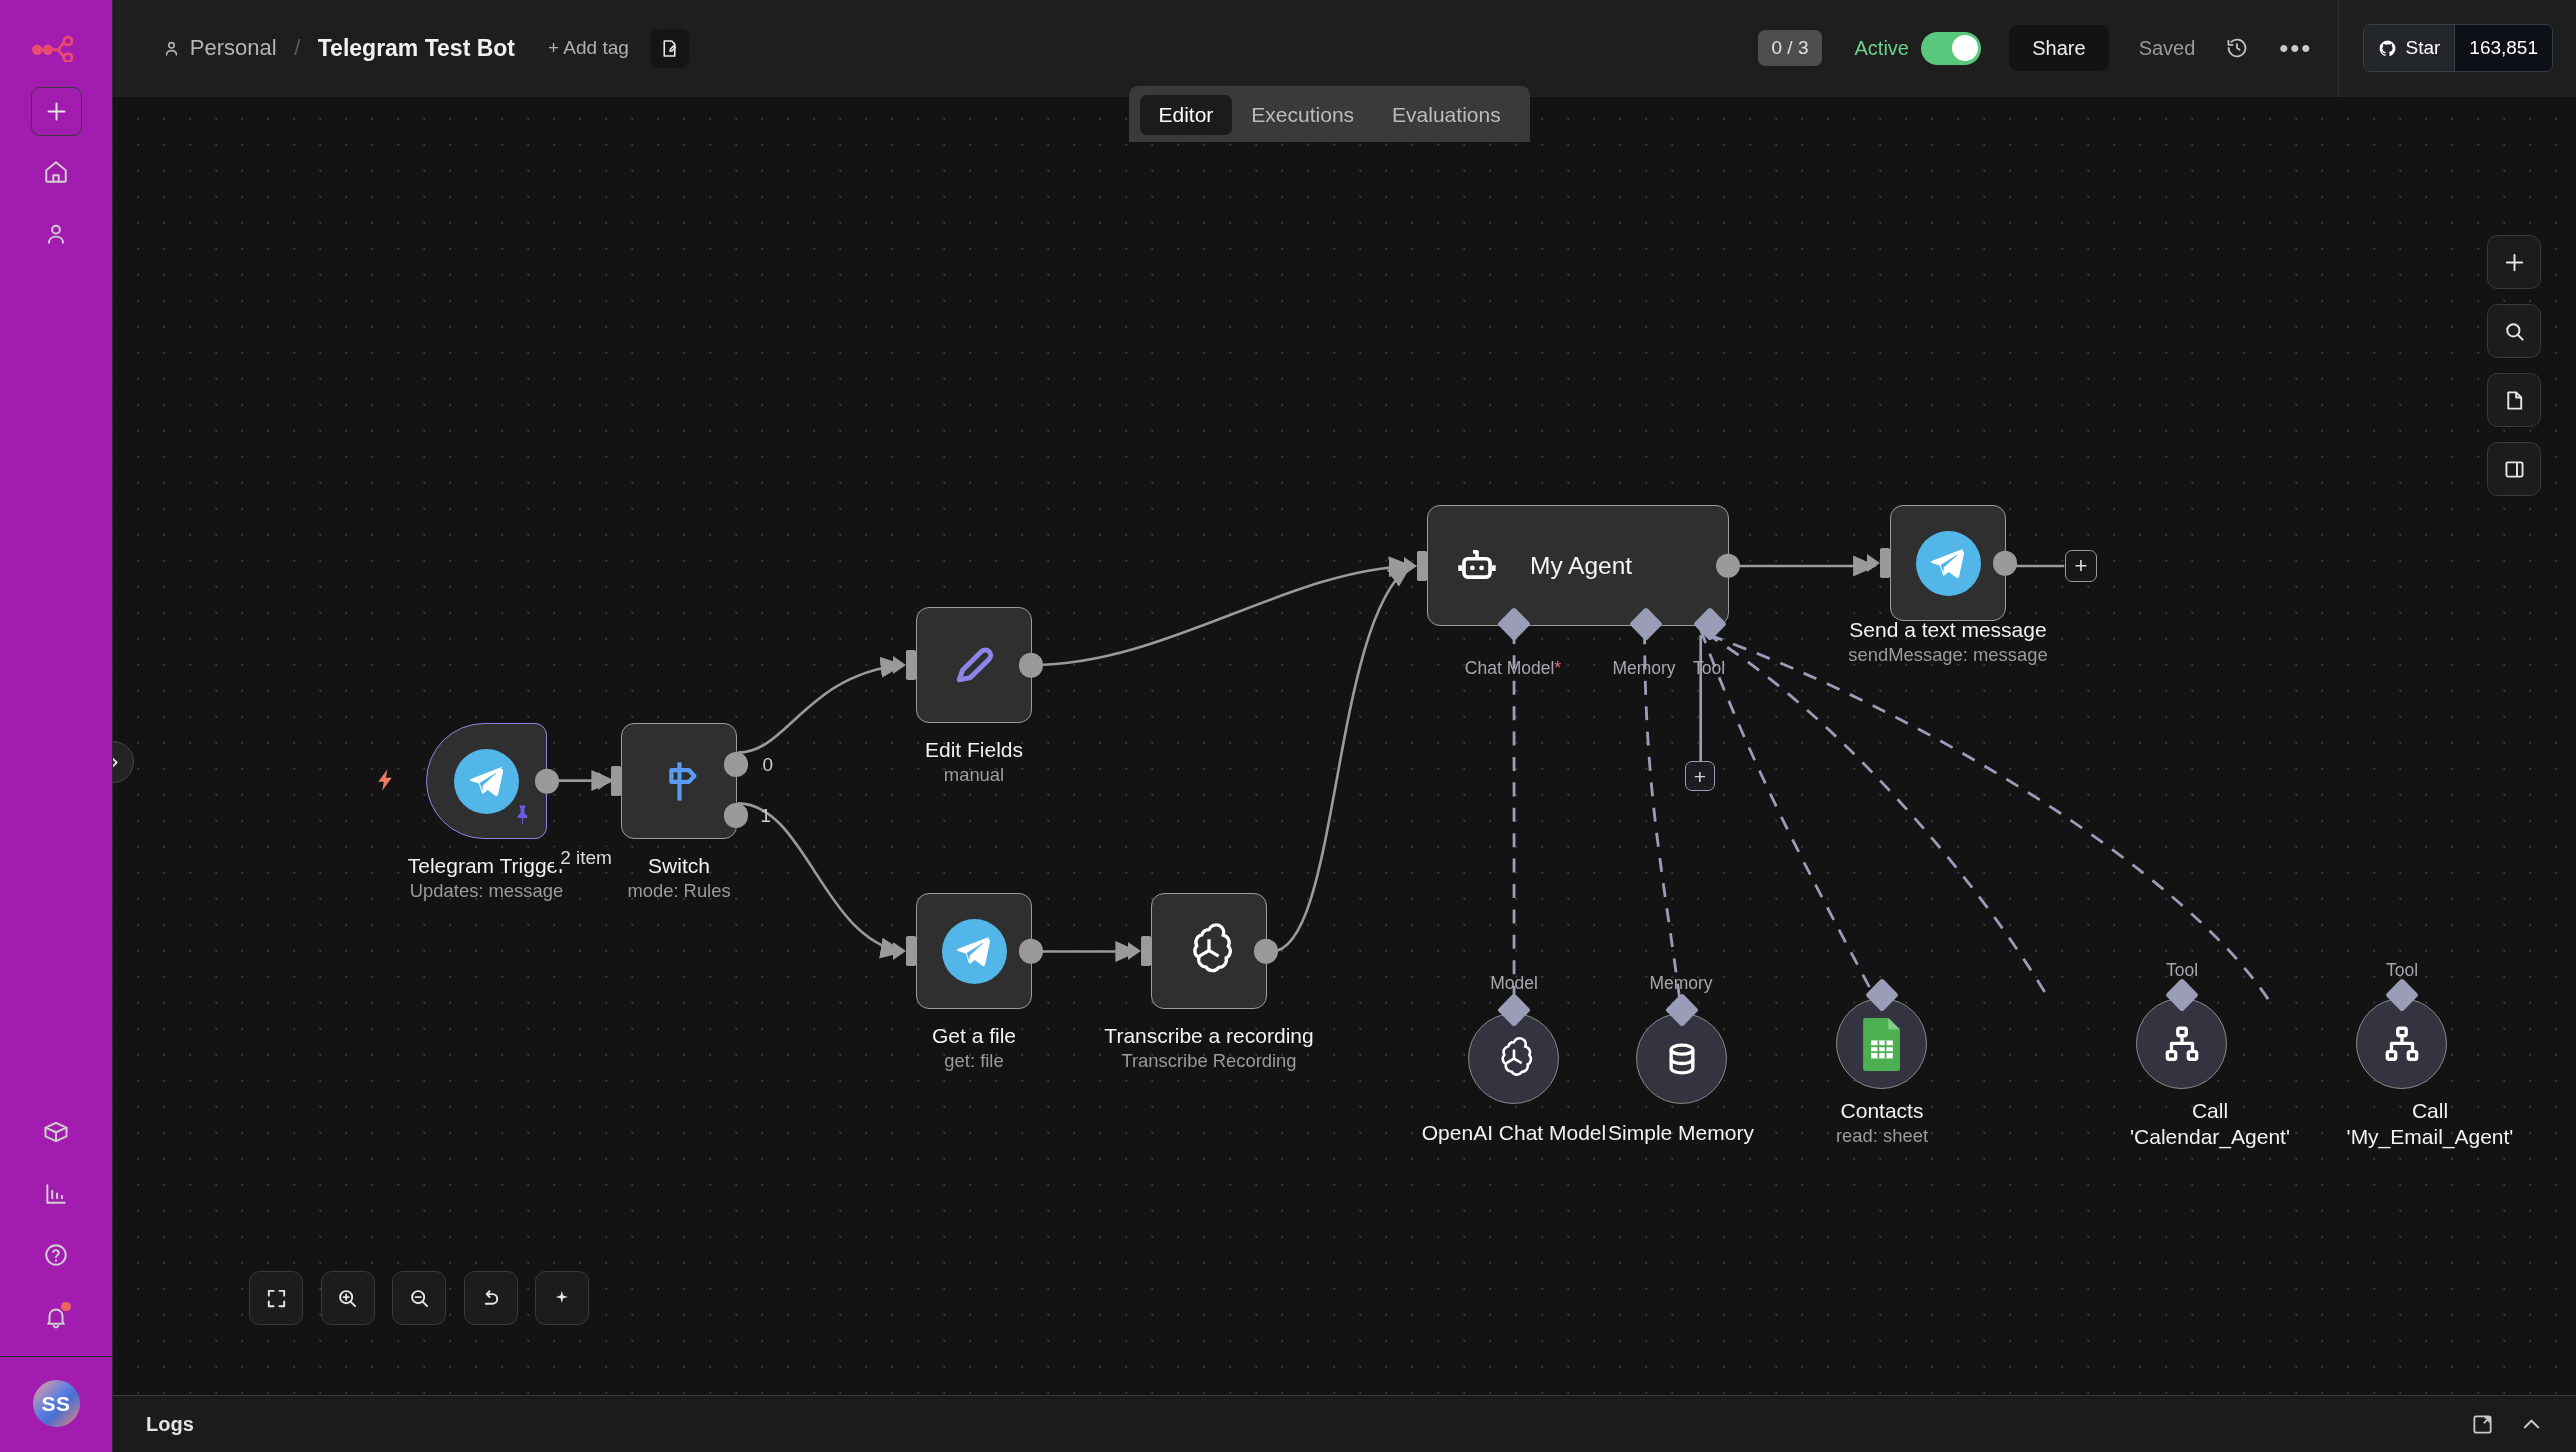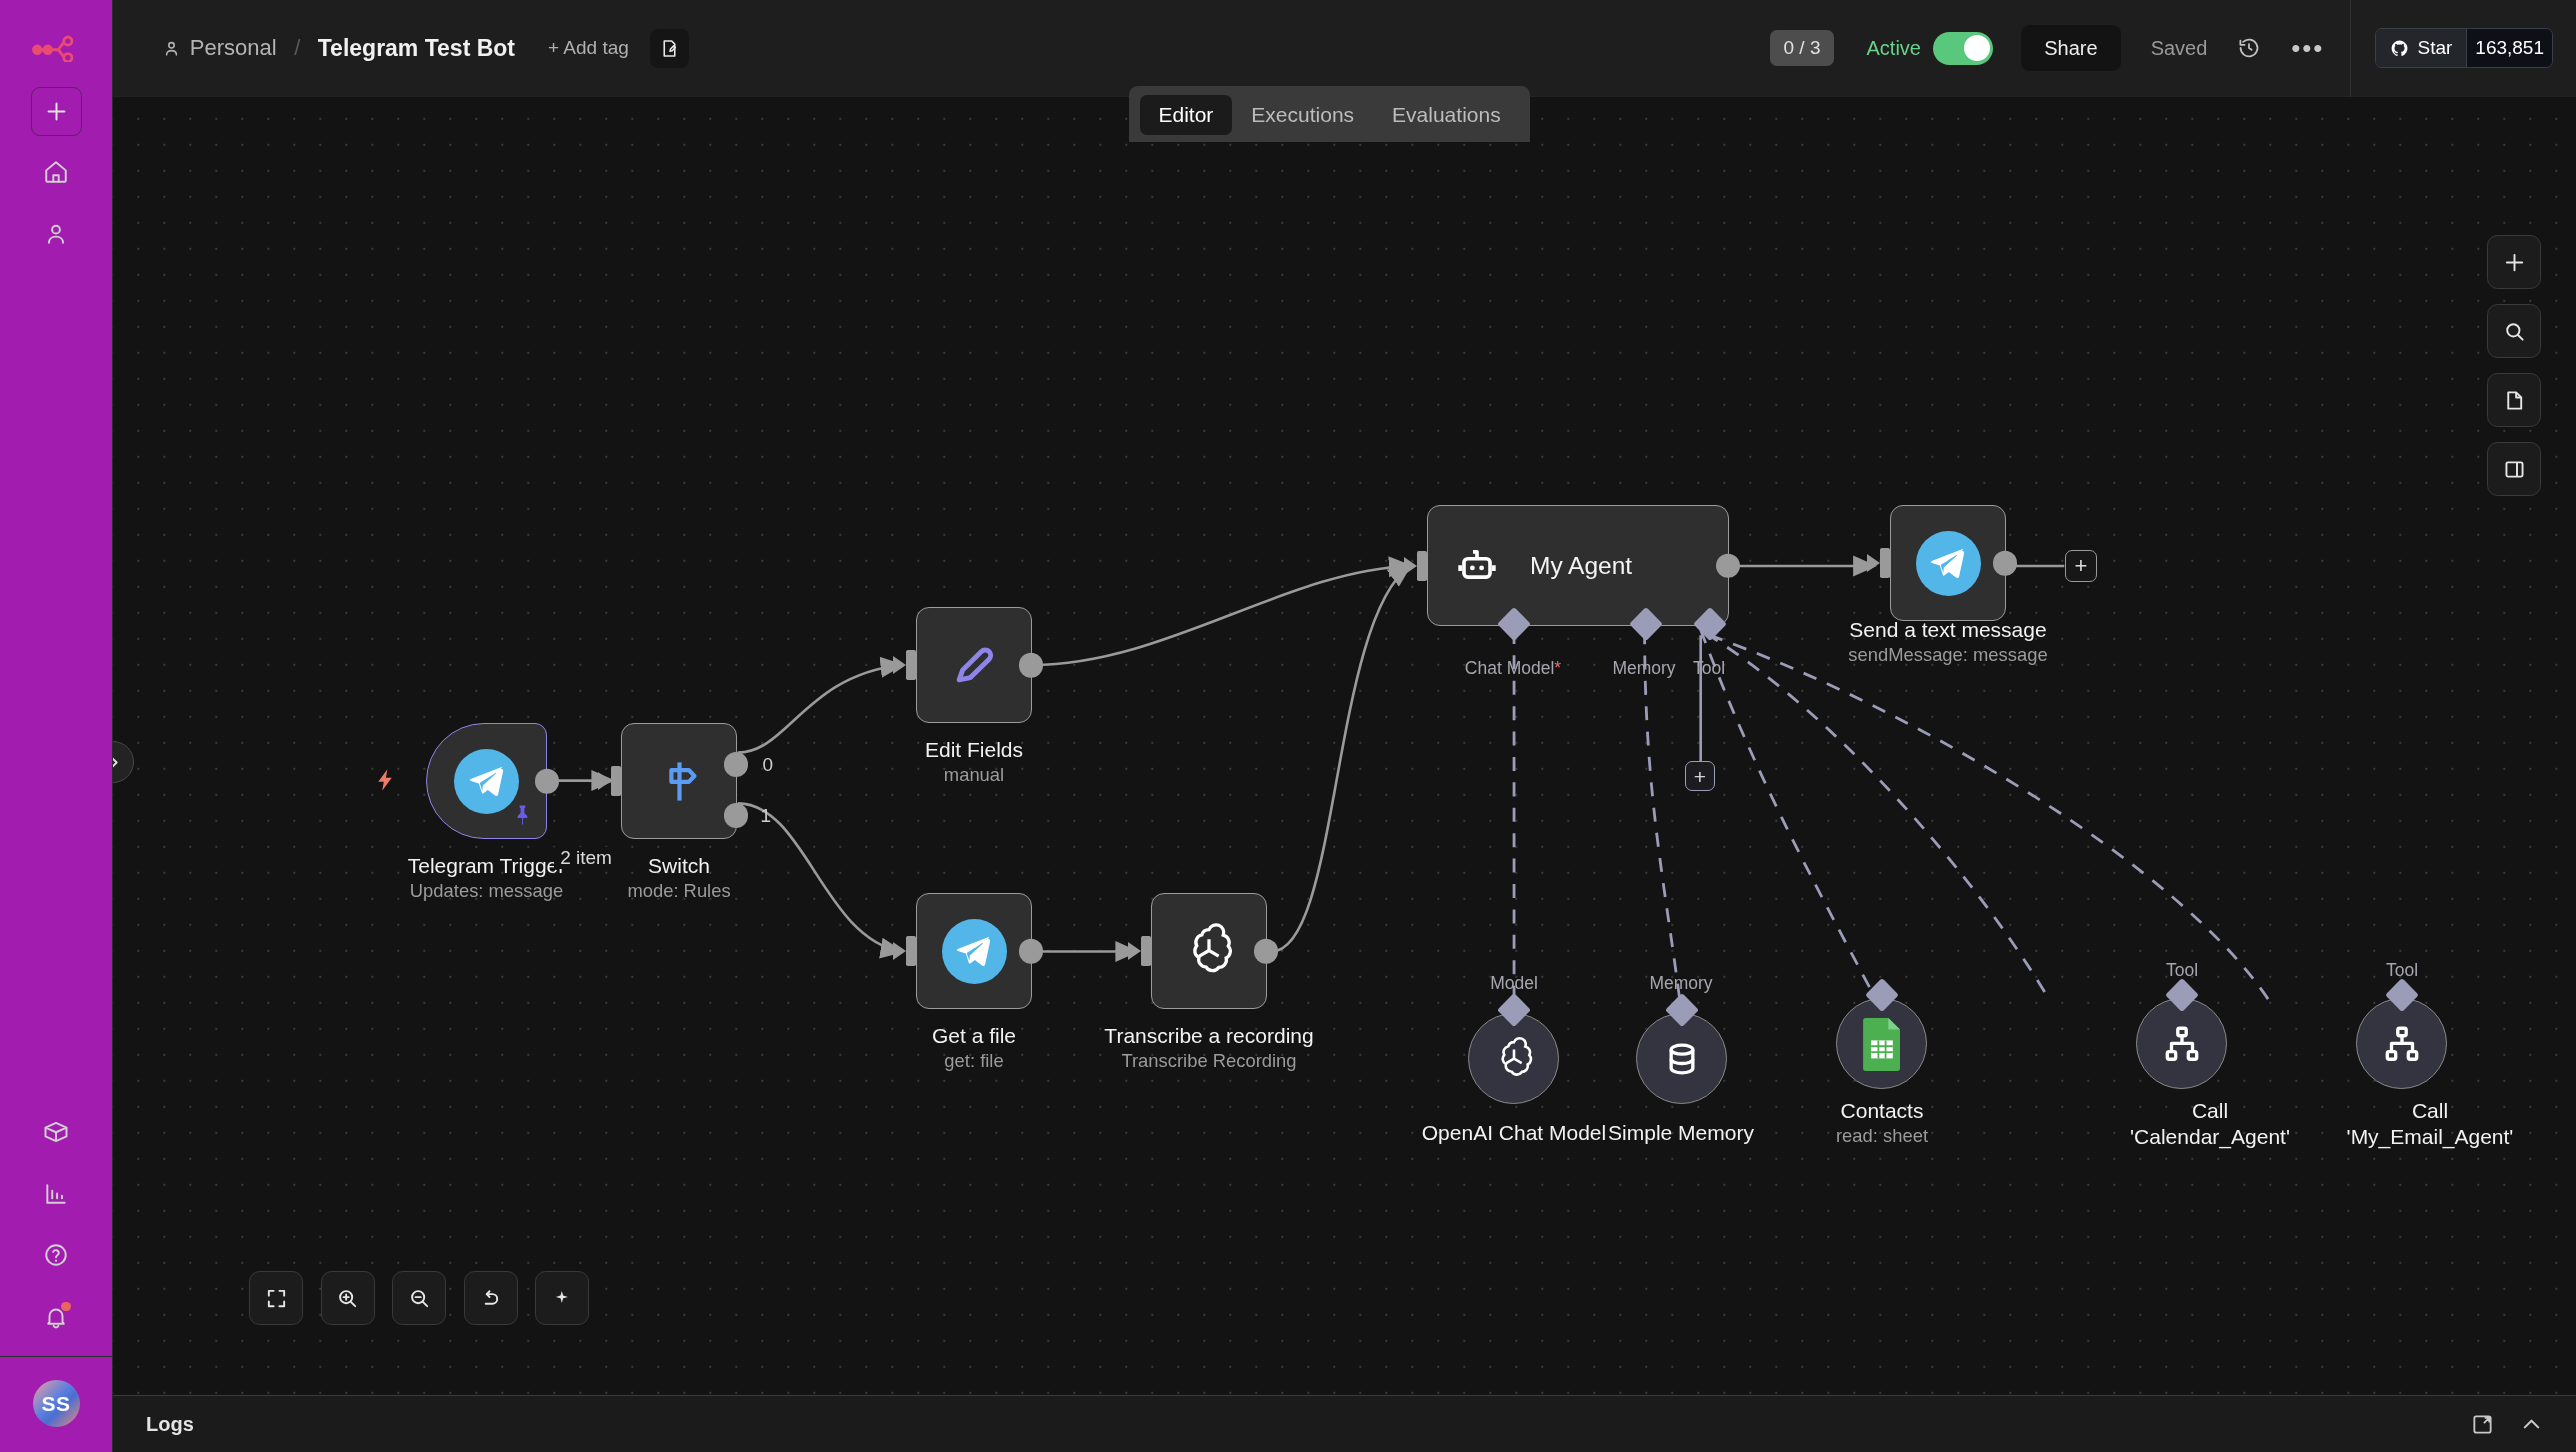--- a/index.html
+++ b/index.html
@@ -95,29 +95,29 @@
     border-radius: 8.8px; padding: 11.4px 23px;
     color: #ededed; font-size: 20px;
   }
   .saved-text { margin-left: 30px; color: #9a9a9a; font-size: 20px; }
   .hist-btn { margin-left: 30px; color: #c2c2c2; display:flex; }
   .dots-btn { margin-left: 30px; color: #c8c8c8; font-size: 26px; letter-spacing: 1.8px; line-height: 1; }
   .gh-divider { width:0.9px; height: 97px; background:#2e2e2e; margin-left: 26px; }
   .gh-wrap {
     margin-left: 24.5px; display: flex; align-items: stretch;
     border: 0.9px solid #3a3f48; border-radius: 7px; overflow: hidden;
-    height: 40px;
+    height: 48px;
   }
   .gh-star {
     background: #23262b; color: #fff; font-size: 19px;
     display: flex; align-items: center; gap: 8px; padding: 0 14px;
   }
   .gh-count {
     background: #0d1117; color: #fff; font-size: 19px;
-    display: flex; align-items: center; padding: 0 8px;
+    display: flex; align-items: center; padding: 0 14px;
     border-left: 0.9px solid #3a3f48;
   }
 
   
   .tabs {
     position: absolute; top: 86px; left: 1016px;
     background: #3a3a3a; border-radius: 8.8px 8.8px 0 0;
     display: flex; align-items: center; padding: 8.8px 10.5px 7px 10.5px;
     z-index: 35;
   }

